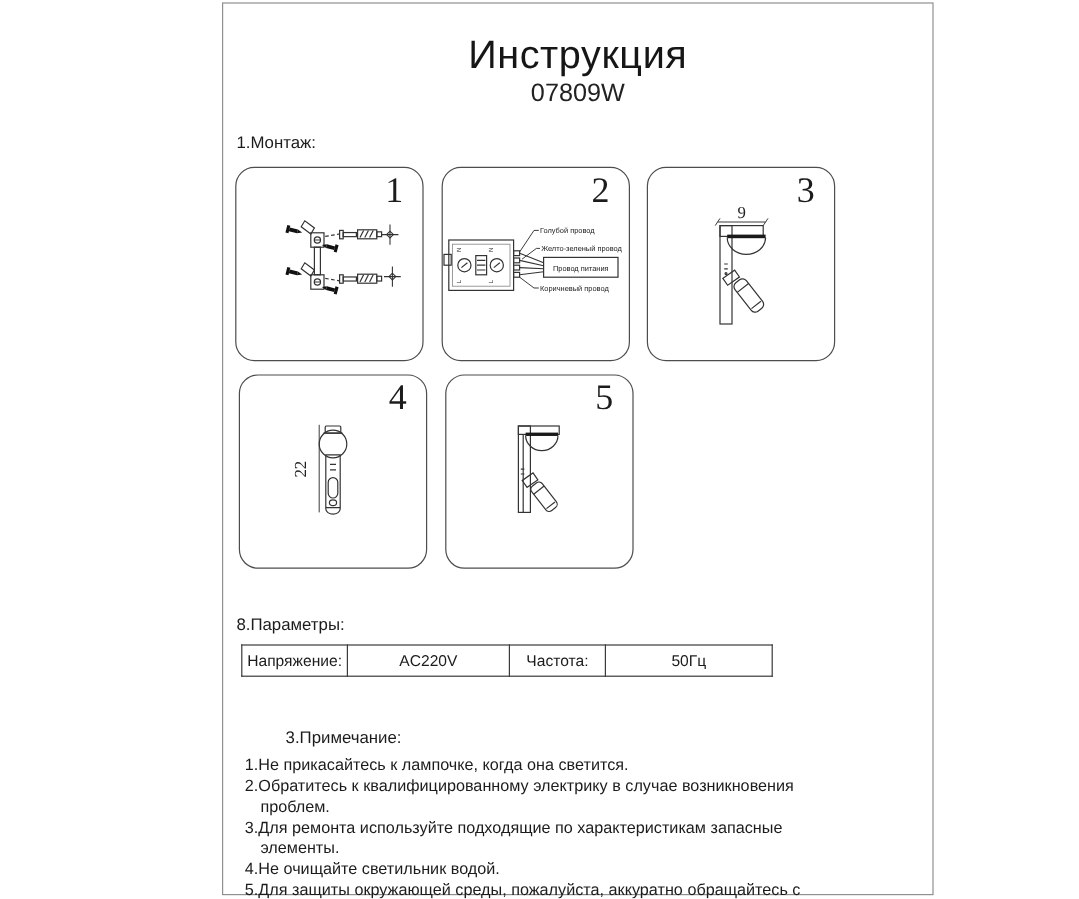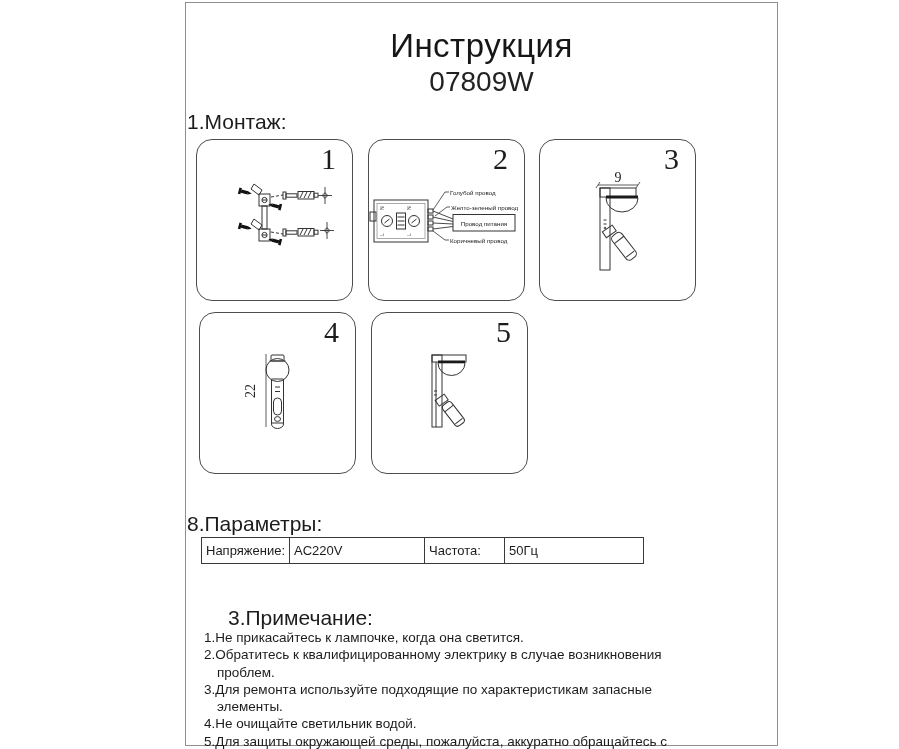--- a/index.html
+++ b/index.html
@@ -3,39 +3,39 @@
 <meta charset="utf-8">
 <style>
   html,body{margin:0;padding:0;background:#fff;}
   .canvas{position:relative;width:899px;height:749px;background:#fff;
           font-family:"Liberation Sans",sans-serif;color:#1a1a1a;overflow:hidden;}
   .page{position:absolute;left:185px;top:2px;width:593px;height:744px;
         border:1px solid #8f8f8f;background:#fff;box-sizing:border-box;}
   .title{position:absolute;top:24px;left:0;width:100%;text-align:center;
          font-size:33px;letter-spacing:.5px;color:#161616;}
   .model{position:absolute;top:63px;left:0;width:100%;text-align:center;
-         font-size:28px;color:#222;}
-  .sec{position:absolute;left:1px;font-size:21px;color:#1c1c1c;}
+         font-size:21px;color:#222;}
+  .sec{position:absolute;left:11px;font-size:14px;color:#1c1c1c;}
   .sec-montage{top:107px;}
   .sec-params{top:509px;}
   .sec-notes{top:603px;margin-left:41px;}
   .panel{position:absolute;width:157px;height:162px;border:1.5px solid #4d4d4d;
          border-radius:16px;background:#fff;box-sizing:border-box;}
   .p1{left:10px;top:136px;} .p2{left:182px;top:136px;} .p3{left:353px;top:136px;}
   .p4{left:13px;top:309px;} .p5{left:185px;top:309px;}
   .pnum{position:absolute;top:2px;right:16px;font-family:"Liberation Serif",serif;
         font-size:30px;color:#1c1c1c;}
   .panel svg{position:absolute;left:0;top:0;}
   .diagram{stroke:#333;fill:none;stroke-width:1;}
   .diagram text{stroke:none;fill:#222;}
   table.params{position:absolute;left:15px;top:534px;border-collapse:collapse;
                font-size:13px;color:#1c1c1c;table-layout:fixed;}
   table.params td{border:1px solid #3a3a3a;height:26px;padding:0 4px;box-sizing:border-box;}
-  td.lbl{text-align:left;}
-  td.val{}
+  td.lbl{text-align:center;}
+  td.val{text-align:center;}
   .notes{position:absolute;left:18px;top:626px;width:500px;font-size:13.5px;
          line-height:17.3px;color:#1c1c1c;}
   .note{padding-left:13px;text-indent:-13px;}
 </style>
 </head>
 <body>
 
 <div class="canvas">
   <div class="page">
 

